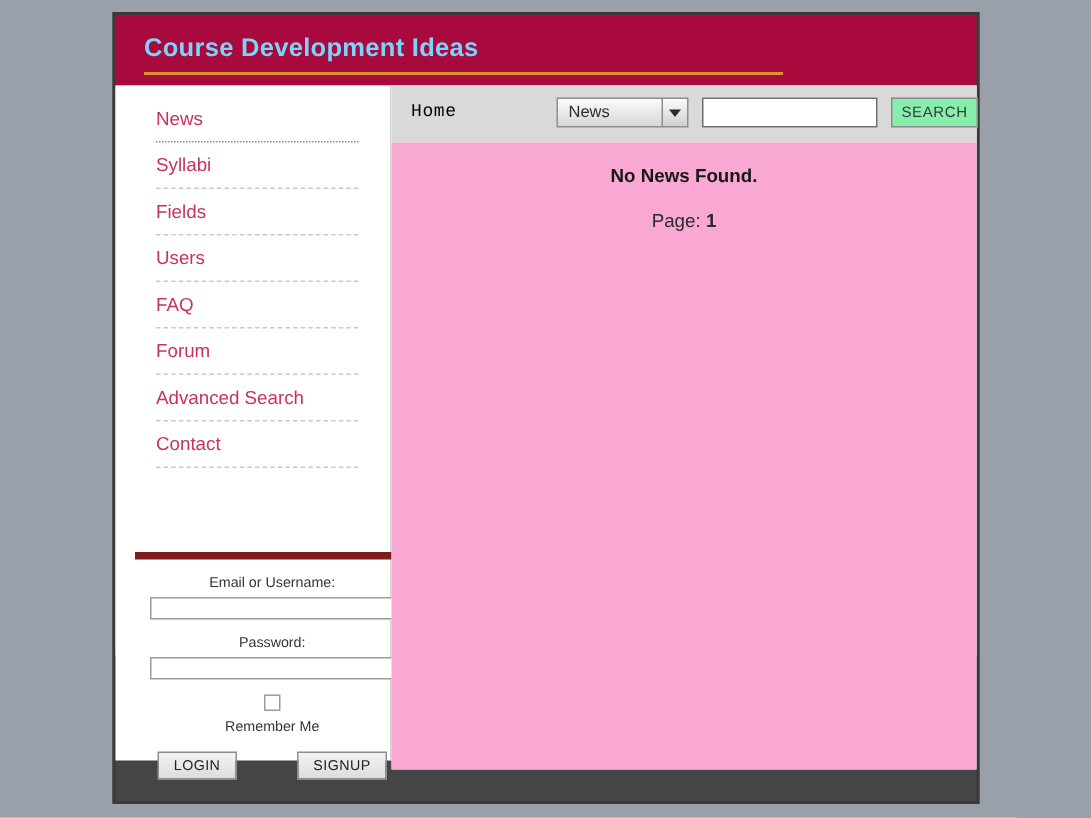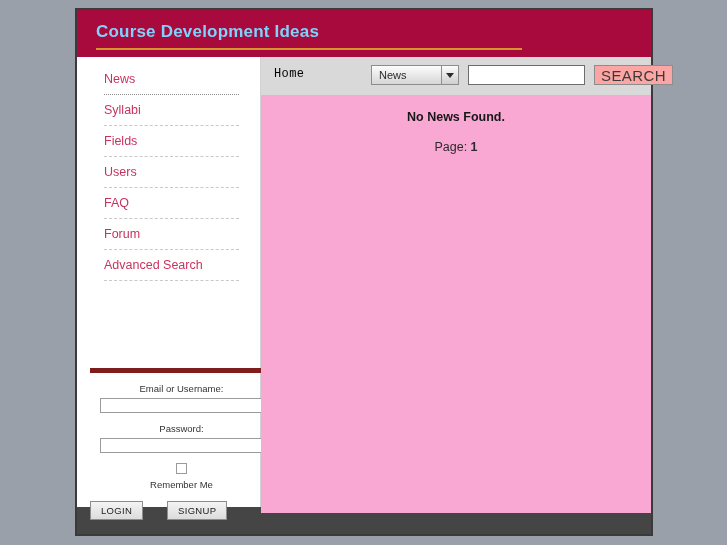--- a/index.html
+++ b/index.html
@@ -144,22 +144,22 @@
     background: #fff;
     box-sizing: border-box;
   }
   #remember-label {
     font-size: 9.5px;
     color: #333;
   }
   #login-buttons {
     margin: 11px 0 0 0;
     display: flex;
-    justify-content: flex-start;
-    gap: 24px;
+    justify-content: center;
+    gap: 40px;
   }
   .form-button {
     font-family: "Liberation Sans", sans-serif;
     font-size: 9.5px;
     color: #222;
     background: linear-gradient(#f4f4f4, #dcdcdc);
     border: 1px solid #8d8d8d;
     padding: 3px 10px;
     letter-spacing: 0.3px;
     cursor: pointer;
@@ -239,23 +239,23 @@
     height: 20px;
     border: 1px solid #6d6d6d;
     background: #fff;
     box-sizing: border-box;
     font-family: "Liberation Sans", sans-serif;
     font-size: 11px;
     padding: 0 3px;
   }
   #search-button {
     font-family: "Liberation Sans", sans-serif;
-    font-size: 15px;
+    font-size: 10px;
     color: #3a3a3a;
-    background: #fca5a5;
+    background: #86efac;
     border: 1px solid #8d8d8d;
     padding: 0 6px;
     height: 20px;
     letter-spacing: 0.4px;
     cursor: pointer;
   }
 
   #content-main {
     position: absolute;
     left: 0;
@@ -325,20 +325,23 @@
           <a class="nav-link" href="#">Users</a>
         </li>
         <li class="nav-item">
           <a class="nav-link" href="#">FAQ</a>
         </li>
         <li class="nav-item">
           <a class="nav-link" href="#">Forum</a>
         </li>
         <li class="nav-item">
           <a class="nav-link" href="#">Advanced Search</a>
+        </li>
+        <li class="nav-item">
+          <a class="nav-link" href="#">Contact</a>
         </li>
       </ul>
 
       <div id="login-box">
         <label class="field-label">Email or Username:</label>
         <input class="text-input" type="text" id="username-field" value="" style="">
 
         <label class="field-label">Password:</label>
         <input class="text-input" type="password" id="password-field" value="" style="">
 

